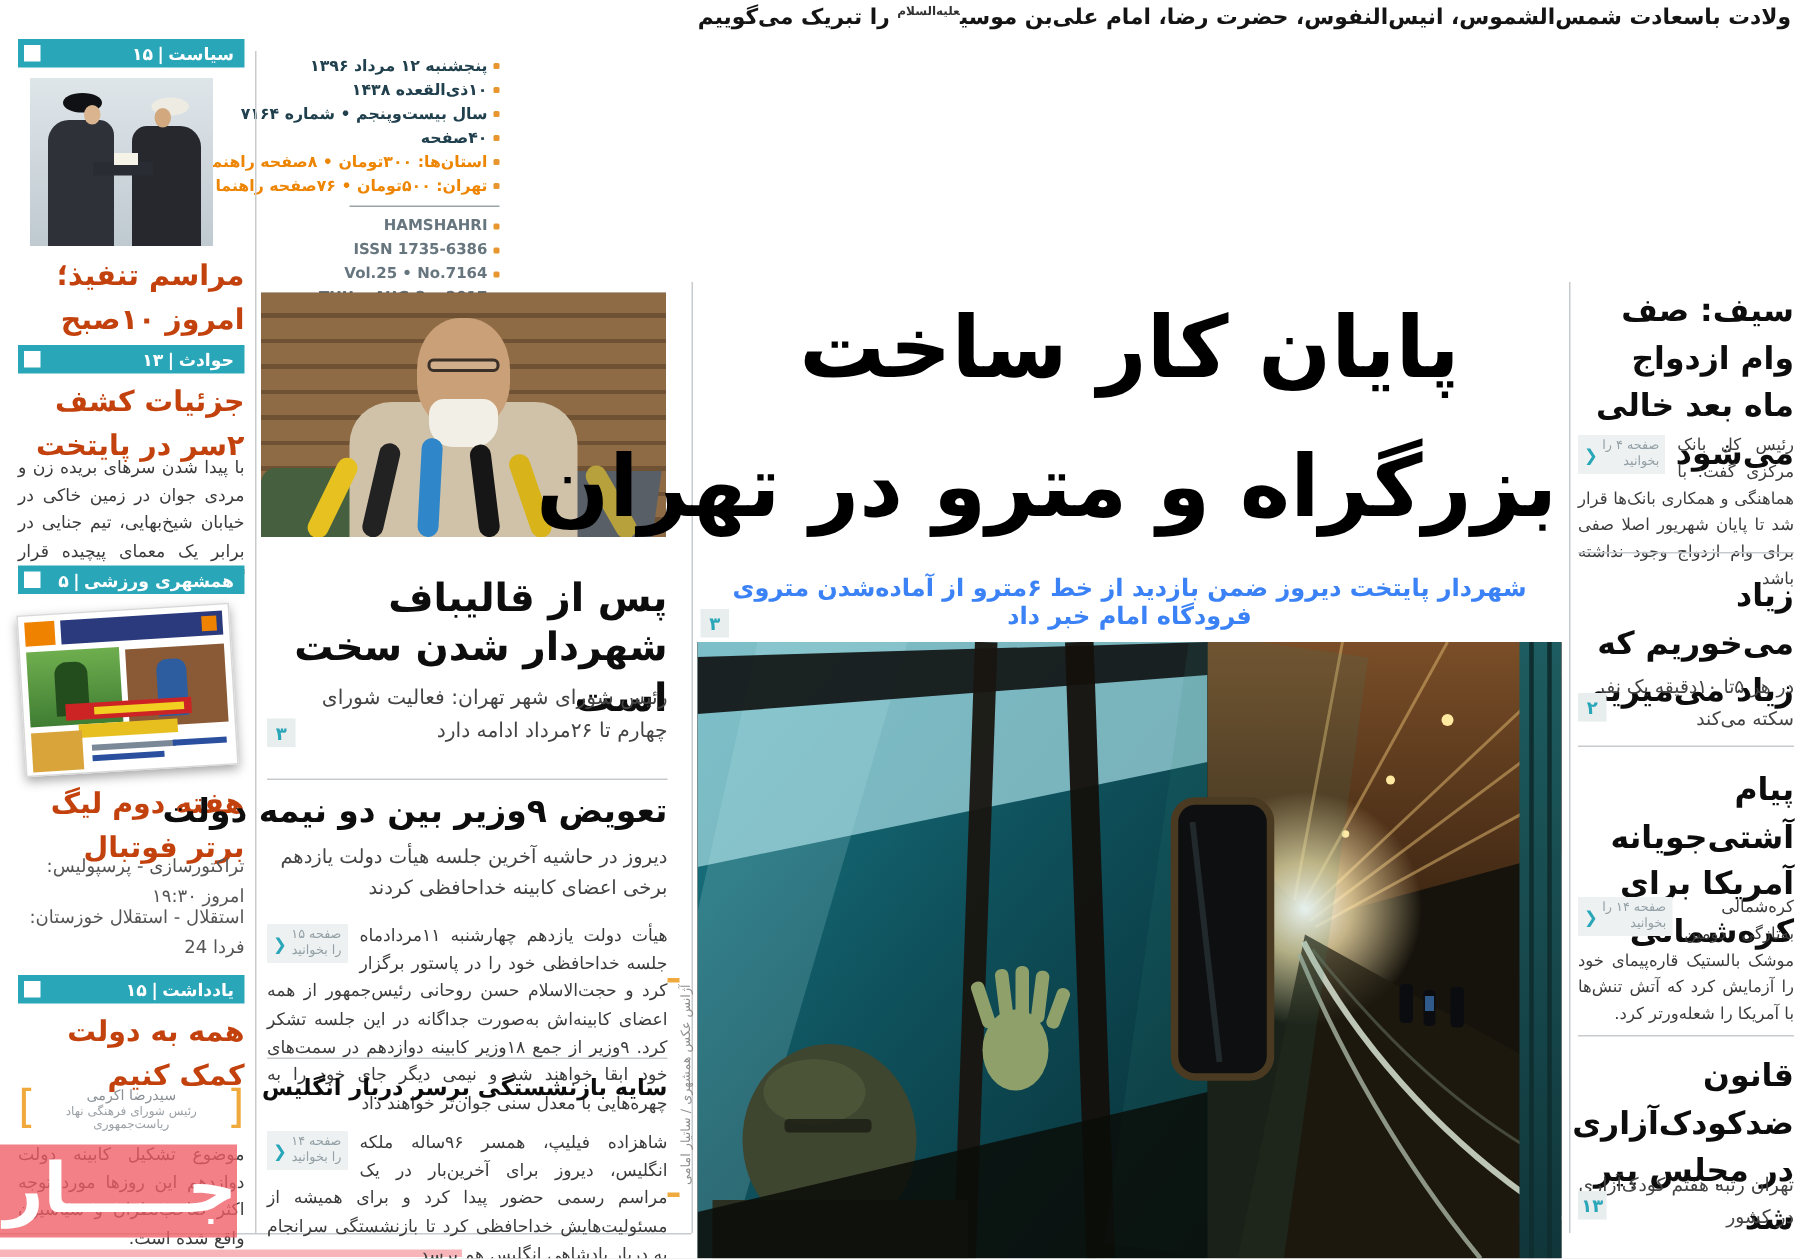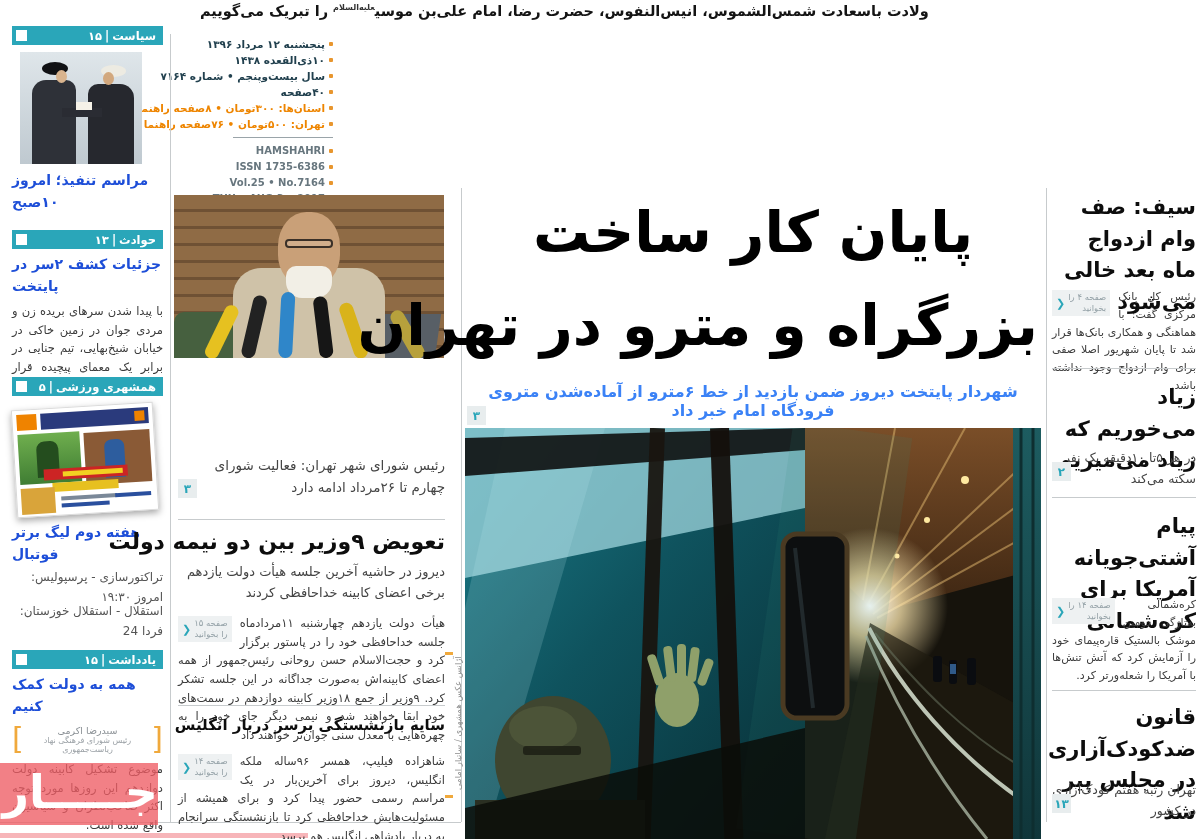--- a/index.html
+++ b/index.html
@@ -5,42 +5,42 @@
   html,body{margin:0;padding:0;background:#e9e9e9;}
   *{box-sizing:border-box;}
   .page{
     position:relative;width:1200px;height:839px;margin:0 auto;background:#fff;
     overflow:hidden;direction:rtl;
     font-family:"DejaVu Sans","Liberation Sans",sans-serif;color:#111;
   }
   .vline{position:absolute;width:1px;background:#c7cbcd;}
   .hline{position:absolute;height:1px;background:#c7cbcd;}
   
-  .topstrip{position:absolute;top:3px;right:6px;left:200px;text-align:left;
+  .topstrip{position:absolute;top:3px;right:6px;left:200px;text-align:right;
     font-size:14.5px;font-weight:600;color:#141414;}
   .topstrip sup{font-size:8px;color:#333;}
   
   .logo{position:absolute;left:330px;top:27px;width:866px;height:113px;display:flex;gap:5px;direction:ltr;}
   .logo .blk{flex:1;background:#2aa6b9;}
   .logo .word{position:absolute;inset:0;display:flex;align-items:center;justify-content:center;
     color:#fff;font-size:104px;font-weight:bold;transform:scaleX(1.45);white-space:nowrap;line-height:1;}
   
   .mastinfo{position:absolute;left:233px;top:36px;width:100px;}
   .mline{display:flex;align-items:center;gap:4px;justify-content:flex-start;
     font-size:10.5px;font-weight:bold;color:#21404e;line-height:16px;white-space:nowrap;}
   .mline .dot{width:4px;height:4px;background:#e8962e;border-radius:1px;flex:0 0 auto;}
   .mline.price{color:#ee8500;}
   .mline.en{color:#67767e;font-size:10px;}
   .mastinfo .sep{height:1px;background:#9aa4a9;margin:5px 0 5px 0;}
   
   .bar{position:absolute;height:19px;background:#2aa6b9;color:#fff;display:flex;align-items:center;
     padding:0 7px 0 4px;font-size:11.5px;font-weight:bold;gap:3px;}
   .bar .sq{width:11px;height:11px;background:#fff;margin-right:auto;flex:0 0 auto;}
   
-  .h-side{position:absolute;font-weight:bold;color:#1d4ed8;font-size:14px;line-height:1.55;text-align:left;}
+  .h-side{position:absolute;font-weight:bold;color:#c2410c;font-size:19px;line-height:1.55;text-align:right;}
   .h-mid{position:absolute;font-weight:bold;color:#0d0d0d;text-align:right;}
   .sub{position:absolute;color:#444;font-size:13px;line-height:1.65;text-align:right;}
   .body{position:absolute;color:#3c3c3c;font-size:11.5px;line-height:1.62;text-align:justify;}
   .pnote{float:left;background:#eef1f2;padding:2px 4px;display:flex;align-items:center;gap:3px;
     margin:2px 8px 2px 0;}
   .pnote .chev{color:#2aa6b9;font-weight:bold;font-size:11px;line-height:1;}
   .pnote .t{font-size:8.5px;color:#93a0a6;line-height:1.3;text-align:right;white-space:nowrap;}
   .pbox{position:absolute;width:19px;height:19px;background:#e8edee;color:#2aa6b9;
     font-size:12px;font-weight:bold;display:flex;align-items:center;justify-content:center;}
   
@@ -264,20 +264,24 @@
     <div class="beard"></div>
       <div class="gl"></div>
     <div class="mic m1"></div>
     <div class="mic m2"></div>
     <div class="mic m3"></div>
     <div class="mic m4"></div>
     <div class="mic m5"></div>
     <div class="mic m6"></div>
   </div>
 
+  <div class="h-mid" style="left:178px;top:383px;width:267px;font-size:26px;line-height:1.28;">
+    <span style="display:block;">پس از قالیباف</span>
+    <span style="display:block;">شهردار شدن سخت است</span>
+  </div>
   <div class="sub" style="left:178px;top:454px;width:267px;font-size:13.5px;position:absolute;">
     <span>رئیس شورای شهر تهران: فعالیت شورای چهارم تا ۲۶مرداد ادامه دارد</span>
   </div>
   <div class="pbox" style="left:178px;top:479px;">۳</div>
 
   <div class="hline" style="left:178px;top:519px;width:267px;"></div>
 
   <div class="h-mid" style="left:178px;top:529px;width:267px;font-size:22px;white-space:nowrap;">تعویض ۹وزیر بین دو نیمه دولت</div>
   <div class="sub" style="left:178px;top:561px;width:267px;">دیروز در حاشیه آخرین جلسه هیأت دولت یازدهم برخی اعضای کابینه خداحافظی کردند</div>
   <div class="body" style="left:178px;top:614px;width:267px;">

